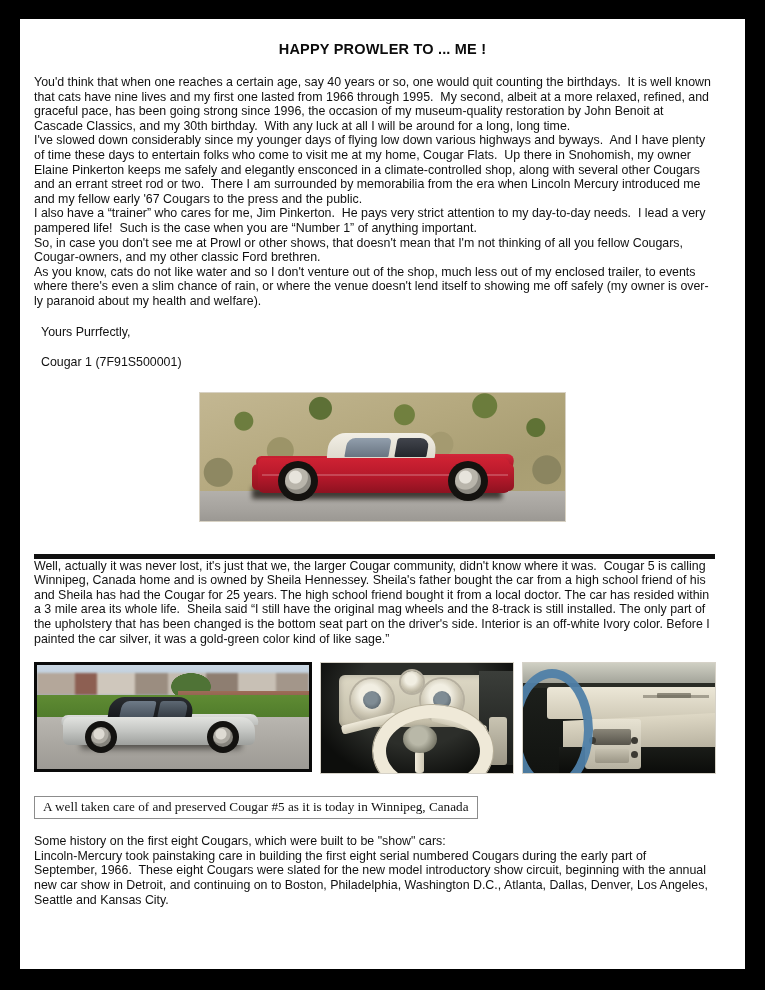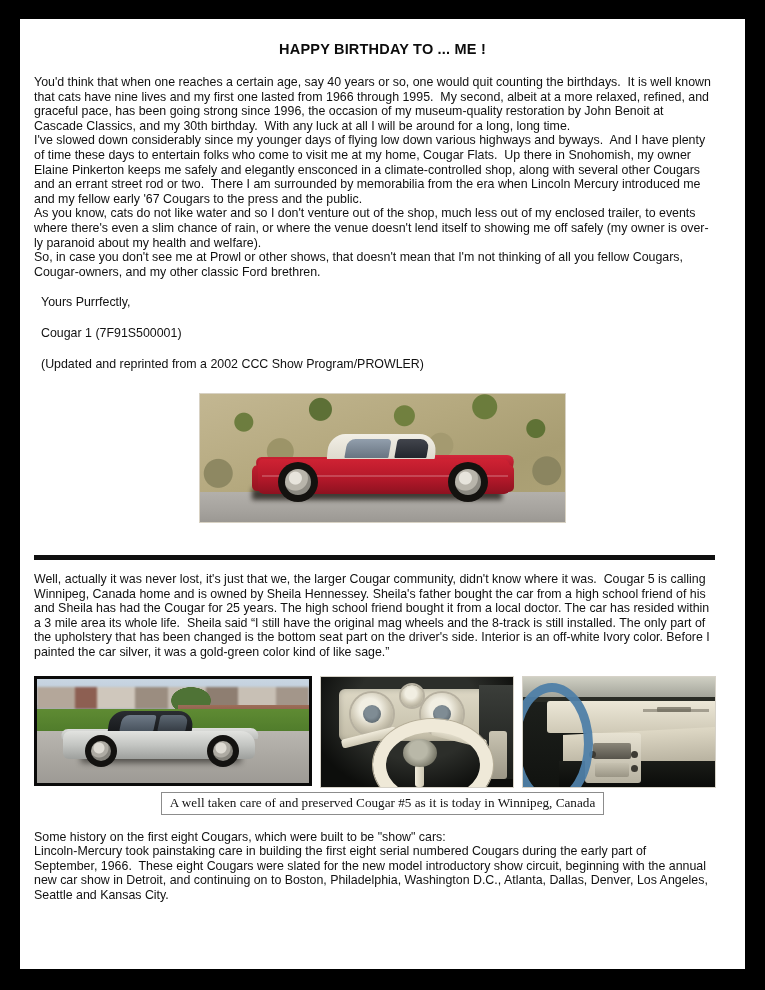--- a/index.html
+++ b/index.html
@@ -185,21 +185,21 @@
     font-weight: bold;
     font-style: italic;
     font-size: 13.6px;
     color: #0c0c0c;
     margin: 0;
     padding-top: 28px;
     font-family: "Liberation Sans", sans-serif;
   }
 
   .section-body {
-    margin-top: 12px;
+    margin-top: 0;
   }
 
   
   .photo-strip {
     margin-top: 16px;
     display: flex;
     gap: 8px;
     align-items: flex-start;
   }
   .ph {
@@ -381,62 +381,62 @@
     background: linear-gradient(180deg,#1a1c18,#0b0c0a);
   }
   .badge-3 {
     position:absolute; right:24px; top:30px; width:34px; height:5px;
     background: #6f6b5e; opacity:.75; border-radius:1px;
   }
 
   
   .caption-row {
     display: flex;
-    justify-content: center;
-    margin-top: 4px;
+    margin-top: 22px;
   }
   .caption-box {
     border: 1px solid #8c8c8c;
     padding: 2px 8px 3px 8px;
     font-family: "Liberation Serif", serif;
     font-size: 13.2px;
     color: #111111;
     background: #ffffff;
     white-space: nowrap;
   }
 
   .tail-body { margin-top: 15px; }
 </style>
 </head>
 <body>
 
 <div class="scan-frame">
   <div class="page">
     <div class="page-inner">
 
-      <h1 class="article-title">HAPPY BIRTHDAY TO ... ME !</h1>
+      <h1 class="article-title">HAPPY PROWLER TO ... ME !</h1>
 
       <div class="body-block block-gap-1">You'd think that when one reaches a certain age, say 40 years or so, one would quit counting the birthdays.  It is well known
 that cats have nine lives and my first one lasted from 1966 through 1995.  My second, albeit at a more relaxed, refined, and
 graceful pace, has been going strong since 1996, the occasion of my museum-quality restoration by John Benoit at
 Cascade Classics, and my 30th birthday.  With any luck at all I will be around for a long, long time.</div>
       <div class="body-block">I've slowed down considerably since my younger days of flying low down various highways and byways.  And I have plenty
 of time these days to entertain folks who come to visit me at my home, Cougar Flats.  Up there in Snohomish, my owner
 Elaine Pinkerton keeps me safely and elegantly ensconced in a climate-controlled shop, along with several other Cougars
 and an errant street rod or two.  There I am surrounded by memorabilia from the era when Lincoln Mercury introduced me
 and my fellow early '67 Cougars to the press and the public.</div>
+      <div class="body-block">I also have a “trainer” who cares for me, Jim Pinkerton.  He pays very strict attention to my day-to-day needs.  I lead a very
+pampered life!  Such is the case when you are “Number 1” of anything important.</div>
+      <div class="body-block">So, in case you don't see me at Prowl or other shows, that doesn't mean that I'm not thinking of all you fellow Cougars,
+Cougar-owners, and my other classic Ford brethren.</div>
       <div class="body-block">As you know, cats do not like water and so I don't venture out of the shop, much less out of my enclosed trailer, to events
 where there's even a slim chance of rain, or where the venue doesn't lend itself to showing me off safely (my owner is over-
 ly paranoid about my health and welfare).</div>
-      <div class="body-block">So, in case you don't see me at Prowl or other shows, that doesn't mean that I'm not thinking of all you fellow Cougars,
-Cougar-owners, and my other classic Ford brethren.</div>
 
       <div class="sig-line">Yours Purrfectly,</div>
       <div class="sig-line">Cougar 1  (7F91S500001)</div>
-      <div class="sig-line">(Updated and reprinted from a 2002 CCC Show Program/PROWLER)</div>
 
       <div class="photo-wrap-main">
         <div class="photo-main">
           <div class="rock-bg"></div>
           <div class="road-main"></div>
           <div class="car-shadow-main"></div>
           <div class="car-red-trunk"></div>
           <div class="car-red-hood"></div>
           <div class="car-white-top"></div>
           <div class="car-glass-1"></div>

